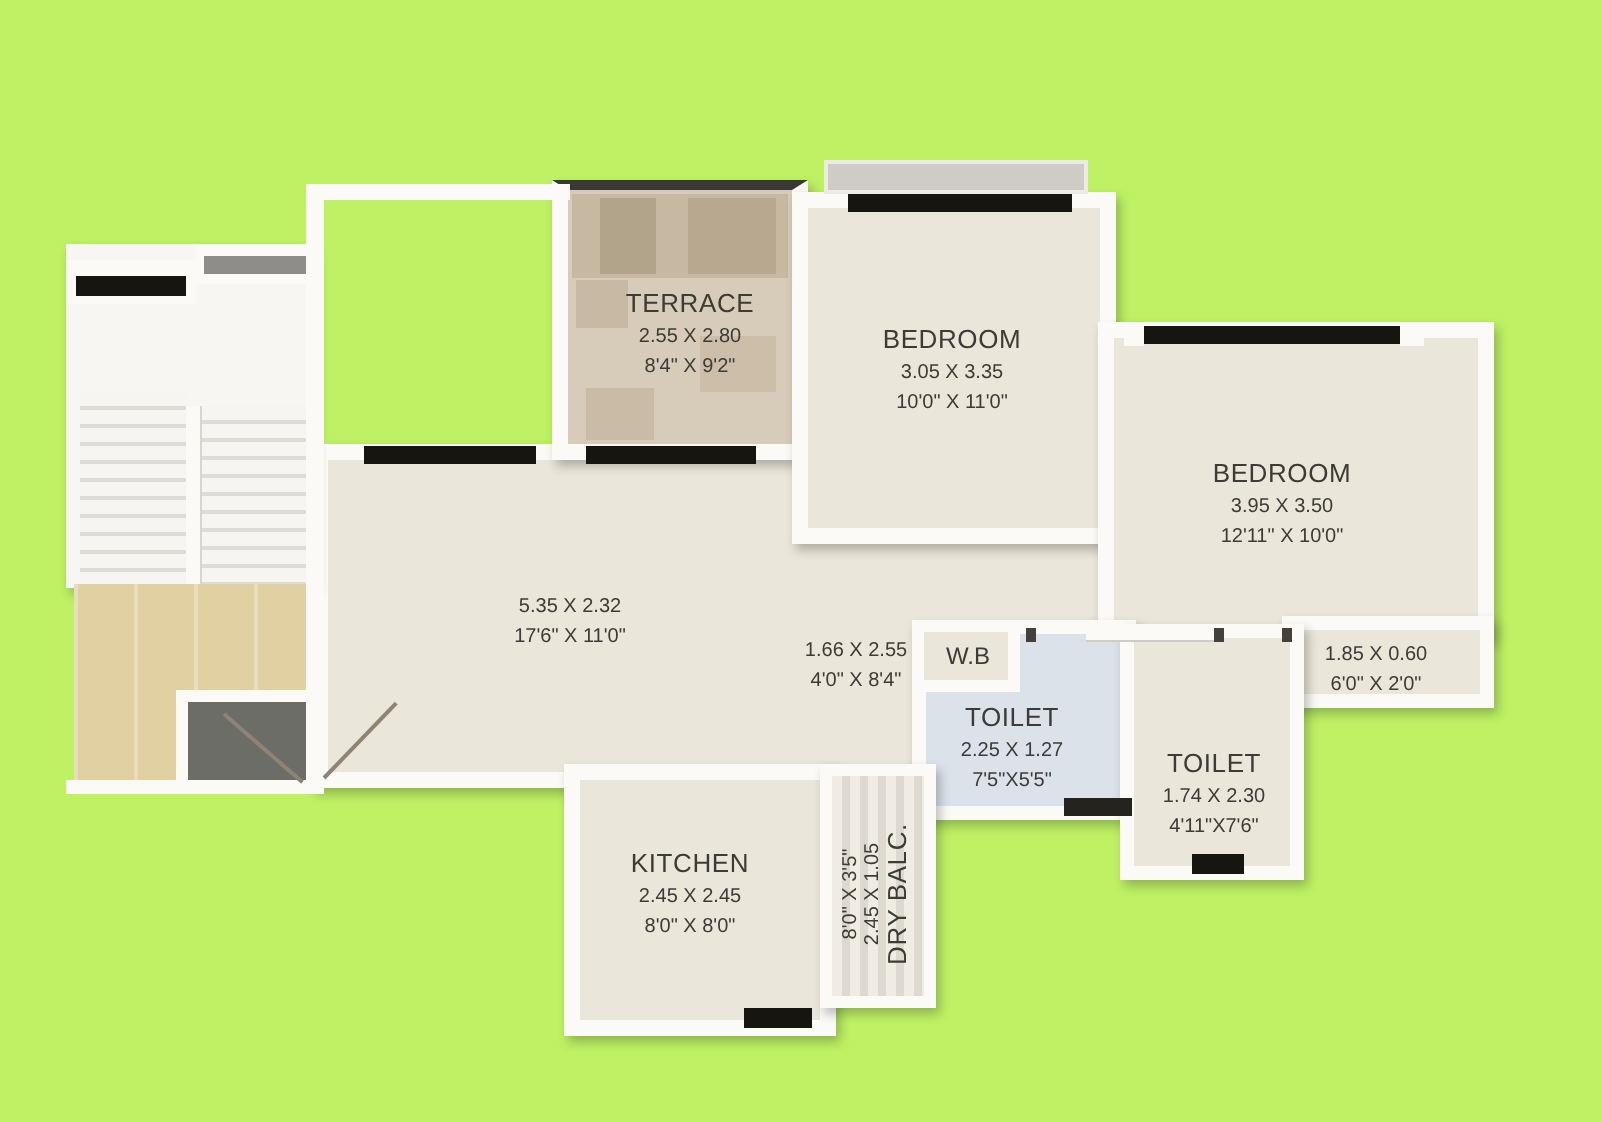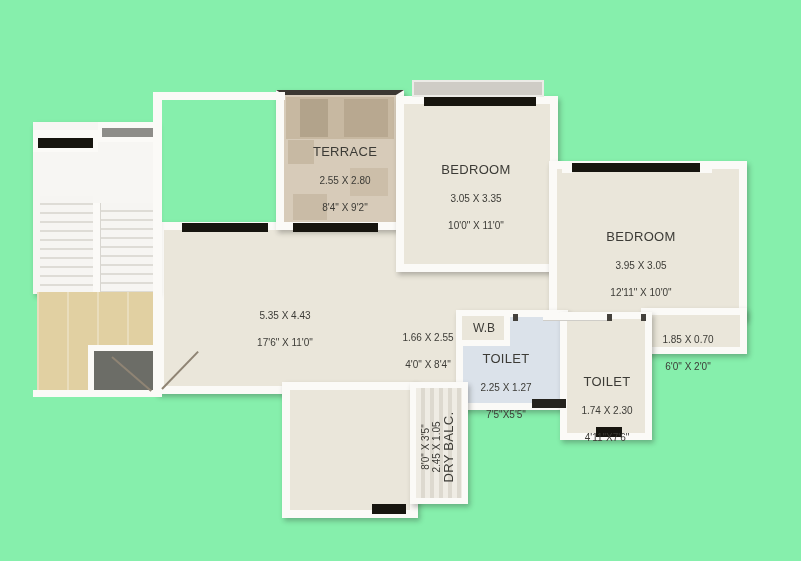--- a/index.html
+++ b/index.html
@@ -1,27 +1,27 @@
 <!DOCTYPE html>
 <html><head>
 <meta charset="utf-8">
 <style>
   html,body{margin:0;padding:0;}
   #canvas{
     position:relative;width:801px;height:561px;overflow:hidden;
-    background:#86efac;
+    background:#bef264;
     font-family:"Liberation Sans",sans-serif;
   }
   .room{position:absolute;box-sizing:border-box;border:8px solid #fbfaf7;background:#eae6da;
         box-shadow:2px 3px 5px rgba(25,25,20,.28);}
   .wall{position:absolute;background:#fbfaf7;}
   .win{position:absolute;background:#17150f;}
   .lbl{position:absolute;text-align:center;color:#3c3b36;}
   .nm{font-size:13px;letter-spacing:.3px;line-height:14px;}
-  .dm{font-size:10px;line-height:11px;margin-top:16px;white-space:nowrap;}
+  .dm{font-size:10px;line-height:11px;margin-top:4px;white-space:nowrap;}
   .jamb{position:absolute;background:#44413c;}
   .swing{position:absolute;height:2px;background:#8f8474;transform-origin:left center;}
 
   
   #living{left:156px;top:222px;width:312px;height:172px;}
   #ext{left:458px;top:272px;width:91px;height:46px;position:absolute;background:#eae6da;}
   #terrace{left:276px;top:90px;width:128px;height:140px;background:#d7cbb9;
            border-top:5px solid #3b3732;}
   #bedroom1{left:396px;top:96px;width:162px;height:176px;}
   #bedroom2{left:549px;top:161px;width:198px;height:159px;}
@@ -154,26 +154,26 @@
   </div>
 
   <div class="lbl" id="lblBedroom1">
     <div class="nm">BEDROOM</div>
     <div class="dm">3.05 X 3.35</div>
     <div class="dm">10'0" X 11'0"</div>
   </div>
 
   <div class="lbl" id="lblBedroom2">
     <div class="nm">BEDROOM</div>
-    <div class="dm">3.95 X 3.05</div>
+    <div class="dm">3.95 X 3.50</div>
     <div class="dm">12'11" X 10'0"</div>
   </div>
 
   <div class="lbl" id="lblLiving">
-    <div class="dm">5.35 X 4.43</div>
+    <div class="dm">5.35 X 2.32</div>
     <div class="dm">17'6" X 11'0"</div>
   </div>
 
   <div class="lbl" id="lblPassage">
     <div class="dm">1.66 X 2.55</div>
     <div class="dm">4'0" X 8'4"</div>
   </div>
 
   <div class="lbl" id="lblWb">
     <div>W.B</div>
@@ -185,24 +185,29 @@
     <div class="dm">7'5"X5'5"</div>
   </div>
 
   <div class="lbl" id="lblToilet2">
     <div class="nm">TOILET</div>
     <div class="dm">1.74 X 2.30</div>
     <div class="dm">4'11"X7'6"</div>
   </div>
 
   <div class="lbl" id="lblSide">
-    <div class="dm">1.85 X 0.70</div>
+    <div class="dm">1.85 X 0.60</div>
     <div class="dm">6'0" X 2'0"</div>
   </div>
 
+  <div class="lbl" id="lblKitchen">
+    <div class="nm">KITCHEN</div>
+    <div class="dm">2.45 X 2.45</div>
+    <div class="dm">8'0" X 8'0"</div>
+  </div>
 
   <div class="lbl" id="lblDry">
     <div id="lblDryInner">
       <div class="dm">8'0" X 3'5"</div>
       <div class="dm">2.45 X 1.05</div>
       <div class="nm">DRY BALC.</div>
     </div>
   </div>
 
 </div>

